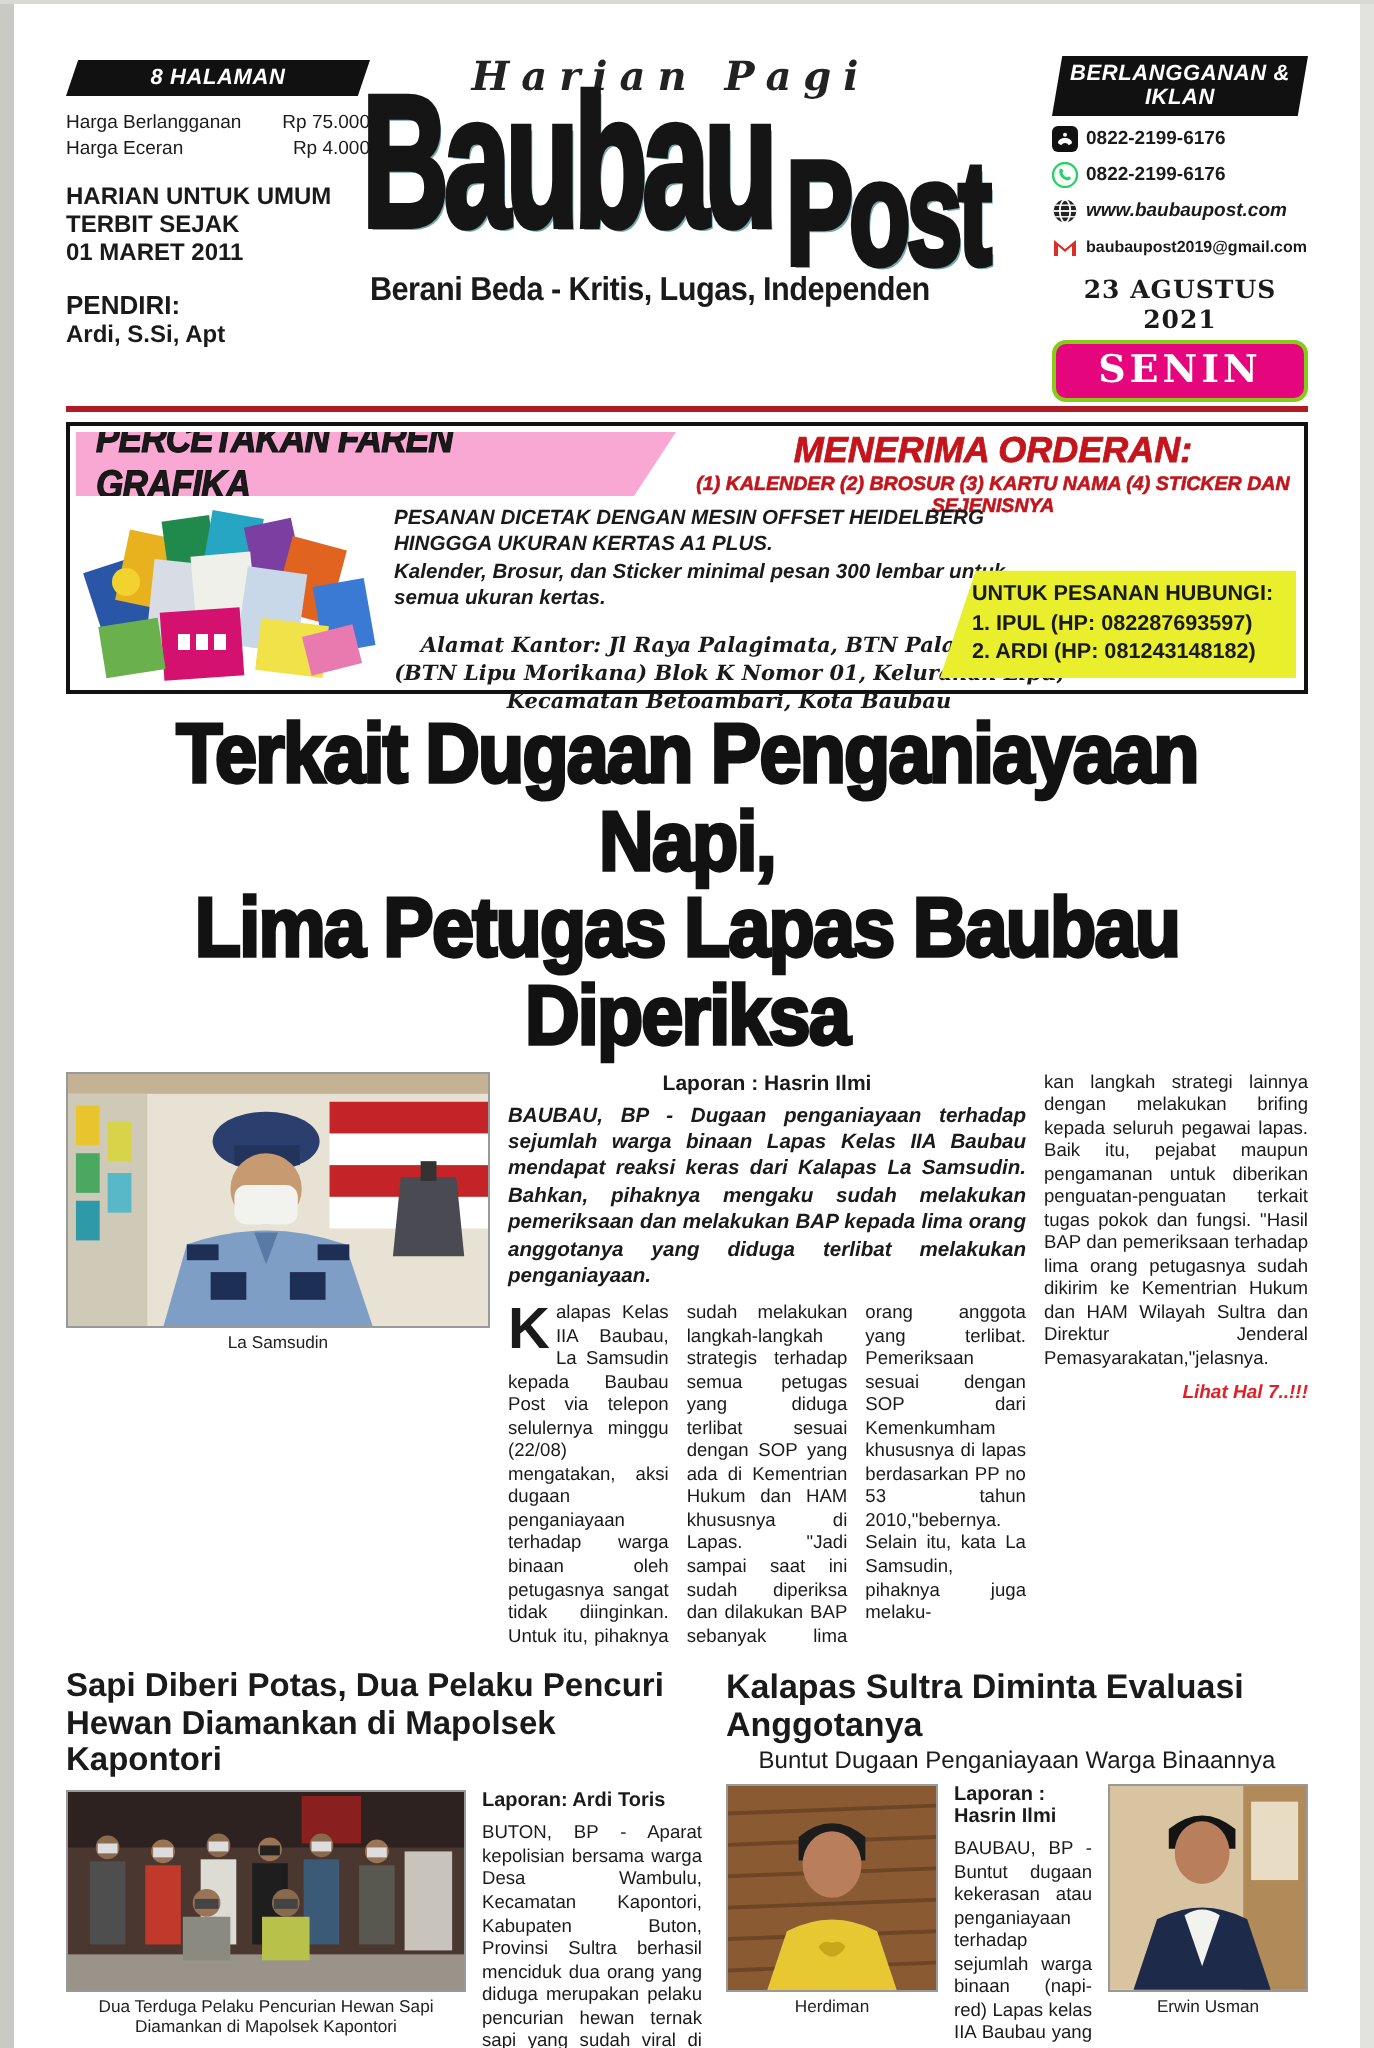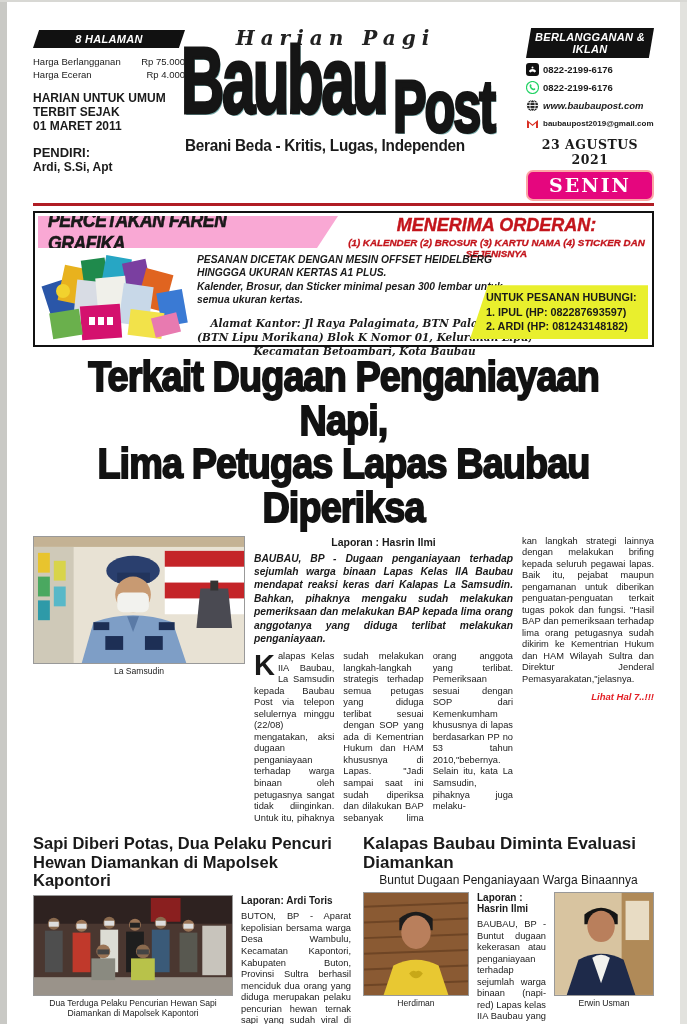--- a/index.html
+++ b/index.html
@@ -52,21 +52,21 @@
   .contact-row .txt { font-size:9.5px; font-weight:bold; }
   .contact-row .txt.web { font-style:italic;text-align:right; }
   .contact-row .txt.mail { font-size:8px; }
   .cicon { width:13px; height:13px; flex:0 0 13px; }
   .mh-date {
     font-family:"DejaVu Serif", serif; font-weight:bold; font-size:12.5px;
     text-align:center; margin-top:7px; letter-spacing:.5px;
   }
   .day-box {
     margin-top:3px; background:#e5067e; border-radius:7px; text-align:center;
-    padding:2px 0 3px 0; border:2px solid #fca5a5;
+    padding:2px 0 3px 0; border:2px solid #84cc16;
   }
   .day-box span {
     color:#fff; font-family:"DejaVu Serif", serif; font-weight:bold;
     font-size:19px; letter-spacing:2px;
   }
   .red-rule { border-bottom:3px solid #b01c24; margin:2px 26px 0 26px; }
 
   
   .adbox {
     position:relative; margin:5px 26px 0 26px; height:136px;
@@ -350,21 +350,21 @@
         </div>
         <div class="sapi-text">
           <div class="reporter">Laporan: Ardi Toris</div>
           <div class="body-txt" style="margin-top:5px">BUTON, BP - Aparat kepolisian bersama warga Desa Wambulu, Kecamatan Kapontori, Kabupaten Buton, Provinsi Sultra berhasil menciduk dua orang yang diduga merupakan pelaku pencurian hewan ternak sapi yang sudah viral di media sosial. Diduga para pelaku sudah beberapa kali</div>
 
         </div>
       </div>
     </div>
 
     <div class="kalapas">
-      <div class="art-title">Kalapas Baubau Diminta Evaluasi Diamankan</div>
+      <div class="art-title">Kalapas Sultra Diminta Evaluasi Anggotanya</div>
       <div class="art-sub">Buntut Dugaan Penganiayaan Warga Binaannya</div>
       <div class="kalapas-flex">
         <div class="kal-photo">
           <svg class="photo-frame" viewBox="0 0 106 104">
             <rect width="106" height="104" fill="#8a5a33"></rect>
             <g stroke="#6e4525" stroke-width="2">
               <line x1="0" y1="14" x2="106" y2="10"></line>
                 <line x1="0" y1="30" x2="106" y2="26"></line>
               <line x1="0" y1="46" x2="106" y2="42"></line>
                 <line x1="0" y1="62" x2="106" y2="58"></line>

